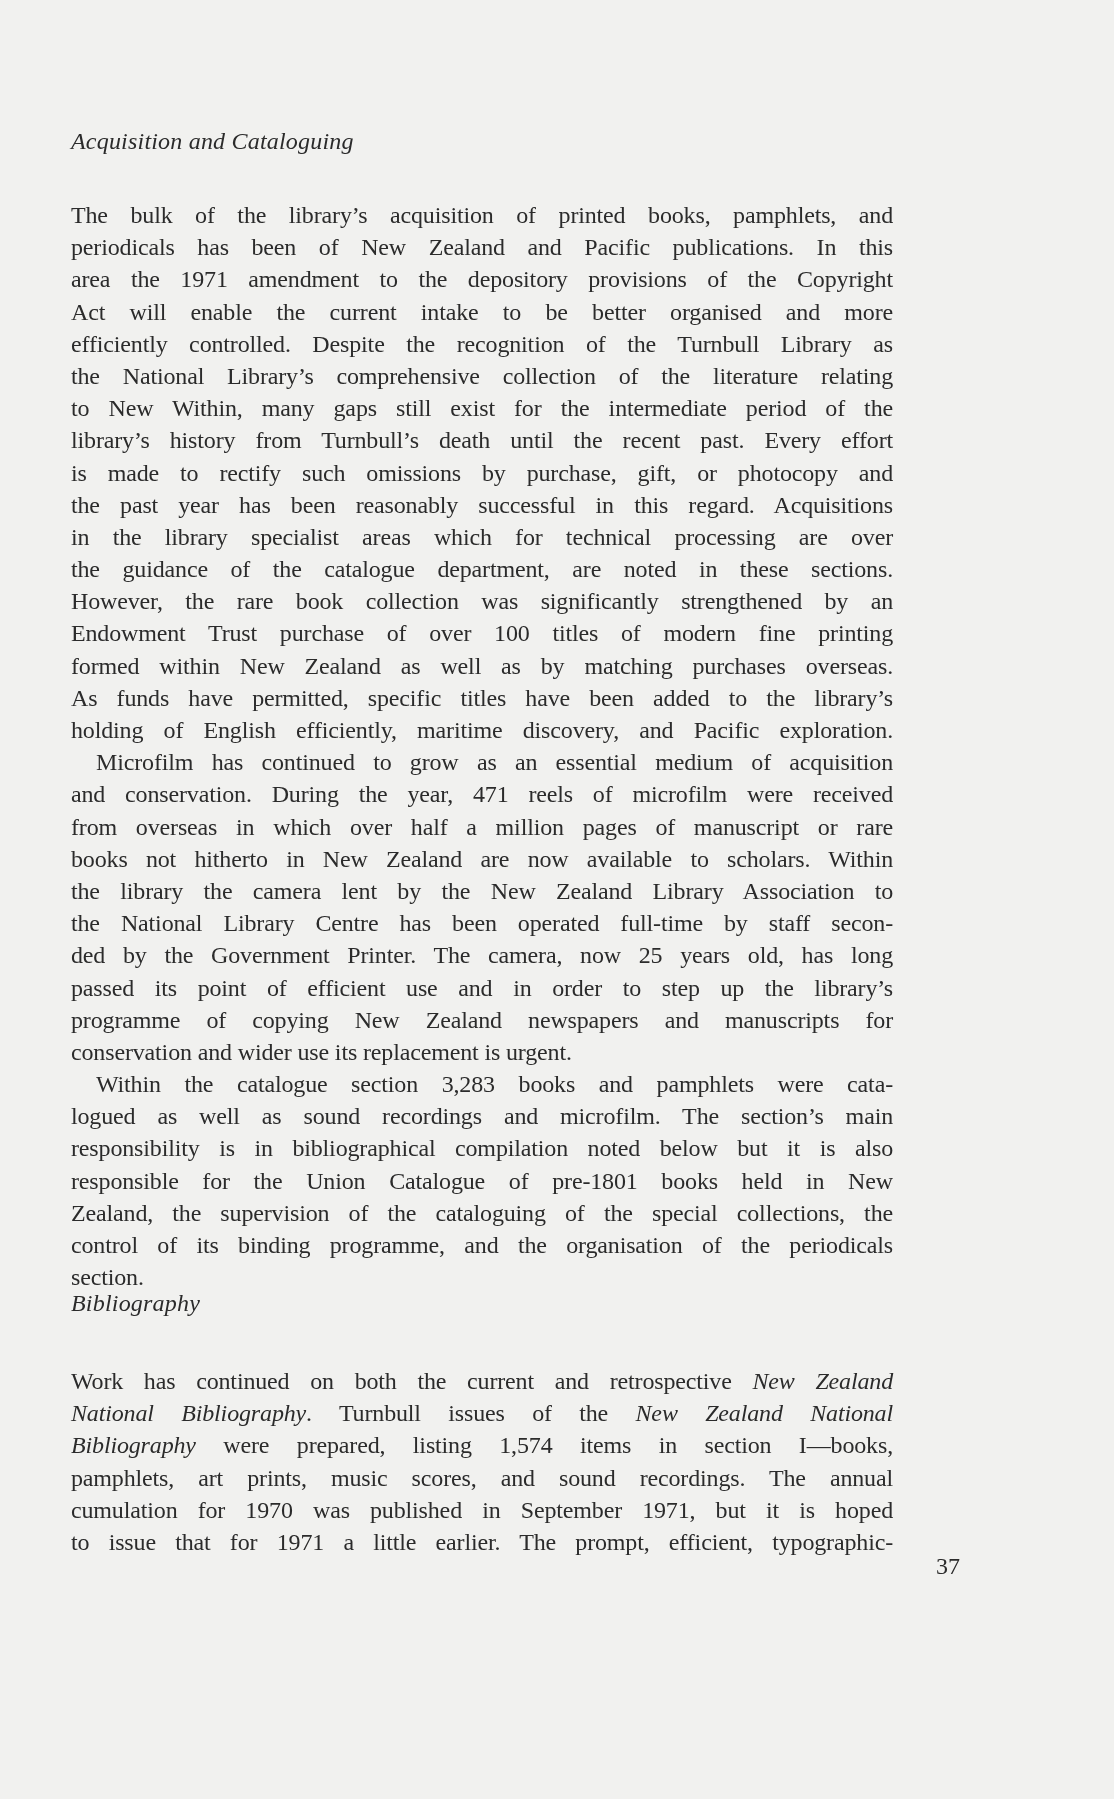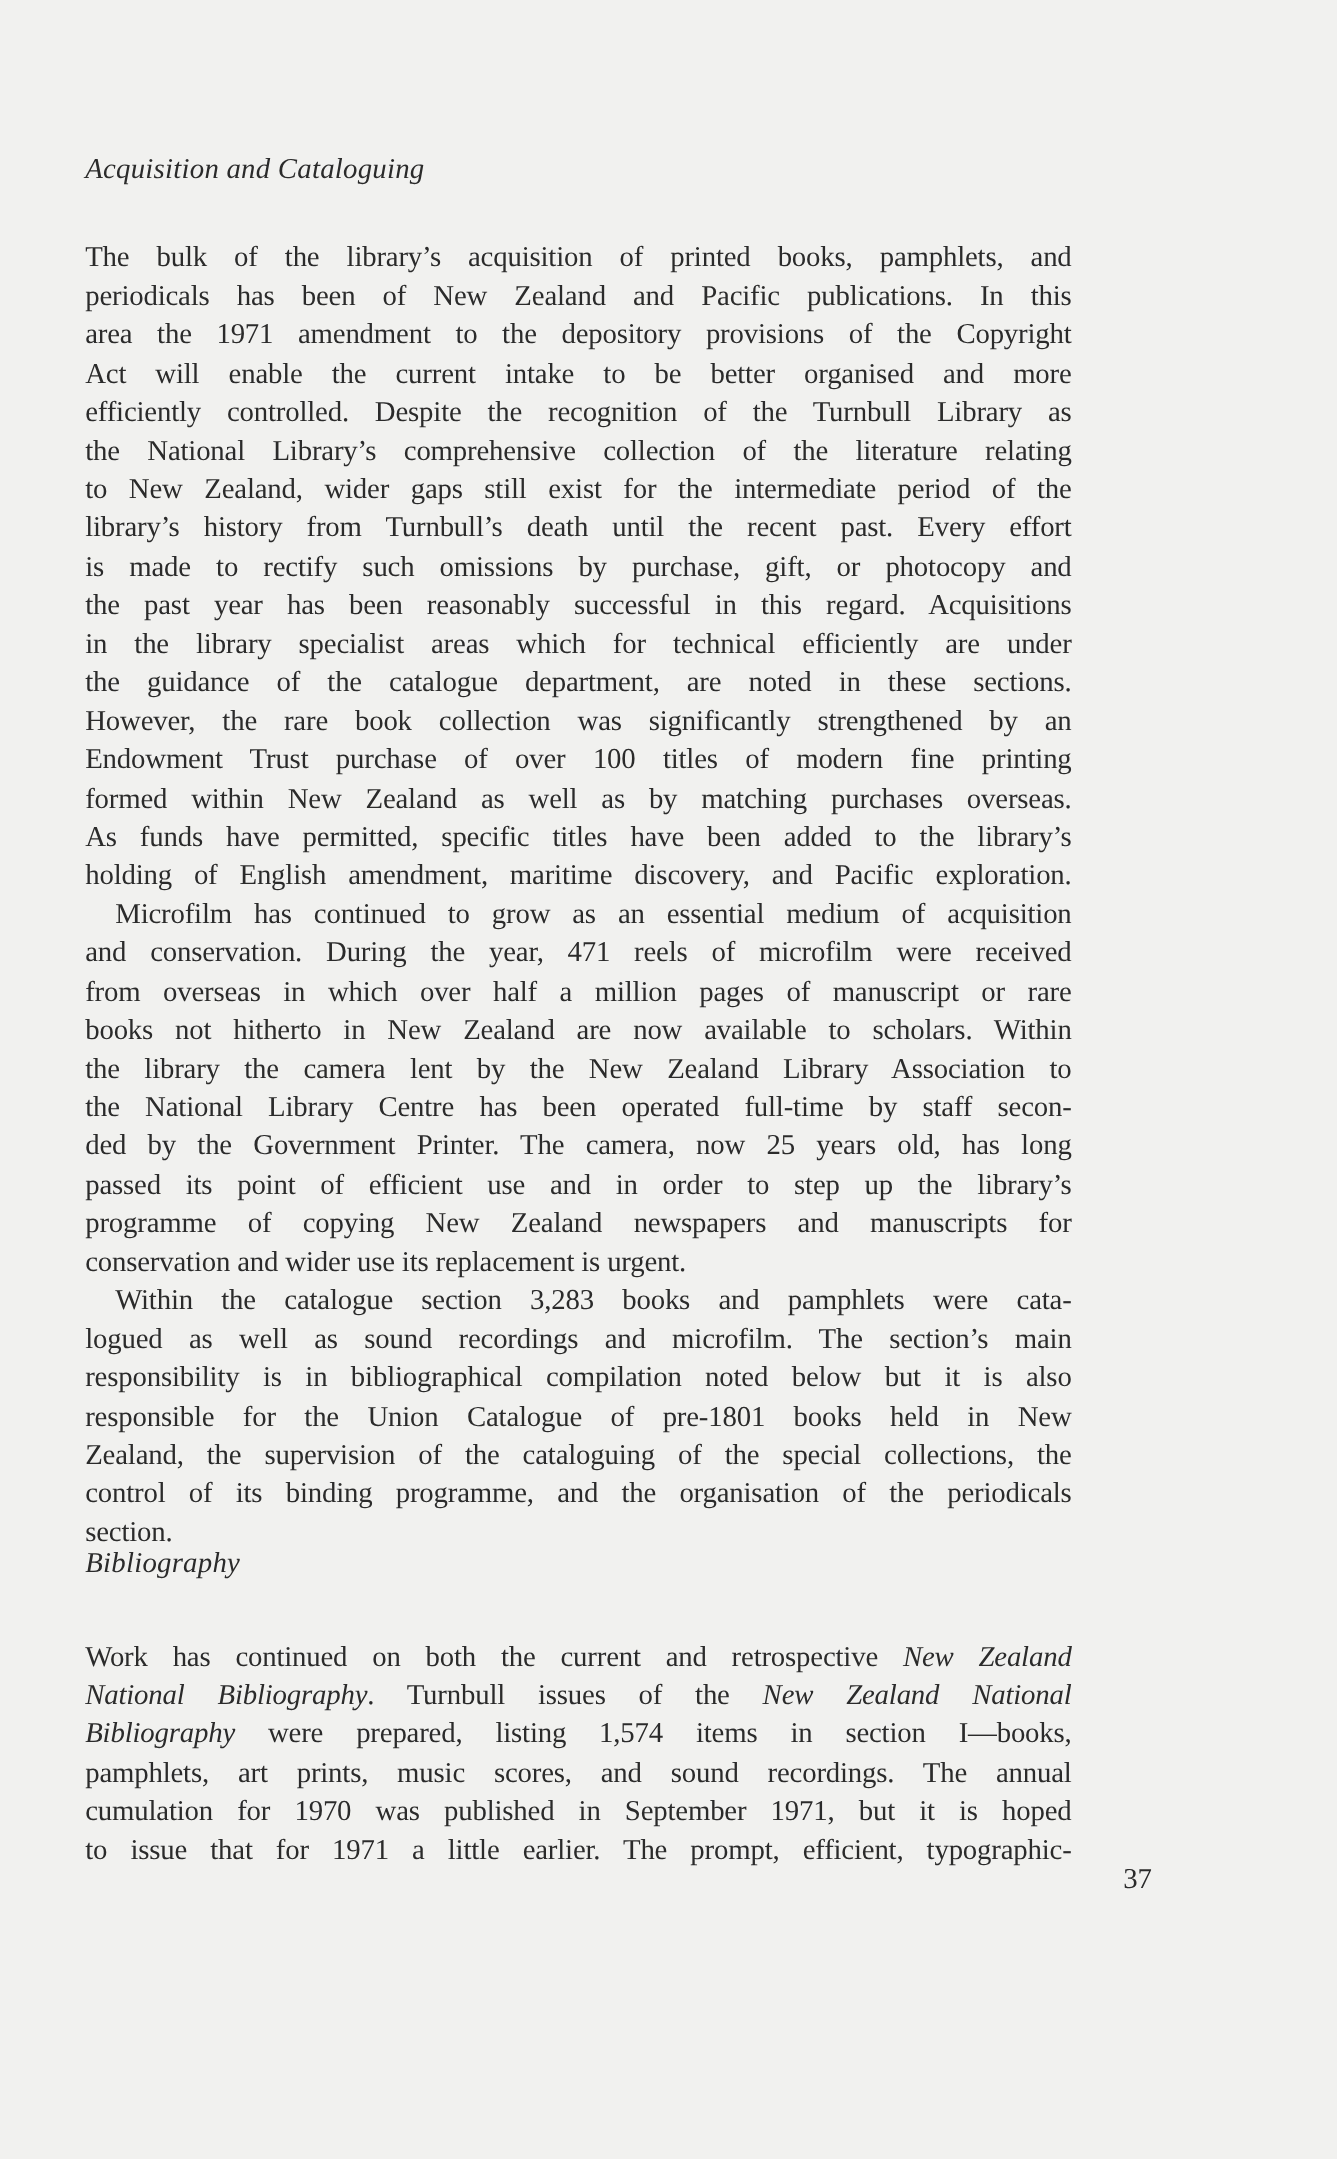--- a/index.html
+++ b/index.html
@@ -40,31 +40,31 @@
   <div class="heading" style="top:113px;">Acquisition and Cataloguing</div>
 
   <div class="col" style="top:147px;">
     <div>
       <span class="line">The bulk of the library’s acquisition of printed books, pamphlets, and</span>
       <span class="line">periodicals has been of New Zealand and Pacific publications. In this</span>
       <span class="line">area the 1971 amendment to the depository provisions of the Copyright</span>
       <span class="line">Act will enable the current intake to be better organised and more</span>
       <span class="line">efficiently controlled. Despite the recognition of the Turnbull Library as</span>
       <span class="line">the National Library’s comprehensive collection of the literature relating</span>
-      <span class="line">to New Zealand, wider gaps still exist for the intermediate period of the</span>
+      <span class="line">to New Within, many gaps still exist for the intermediate period of the</span>
       <span class="line">library’s history from Turnbull’s death until the recent past. Every effort</span>
       <span class="line">is made to rectify such omissions by purchase, gift, or photocopy and</span>
       <span class="line">the past year has been reasonably successful in this regard. Acquisitions</span>
-      <span class="line">in the library specialist areas which for technical efficiently are under</span>
+      <span class="line">in the library specialist areas which for technical processing are over</span>
       <span class="line">the guidance of the catalogue department, are noted in these sections.</span>
       <span class="line">However, the rare book collection was significantly strengthened by an</span>
       <span class="line">Endowment Trust purchase of over 100 titles of modern fine printing</span>
       <span class="line">formed within New Zealand as well as by matching purchases overseas.</span>
       <span class="line">As funds have permitted, specific titles have been added to the library’s</span>
-      <span class="line">holding of English amendment, maritime discovery, and Pacific exploration.</span>
+      <span class="line">holding of English efficiently, maritime discovery, and Pacific exploration.</span>
     </div>
     <div>
       <span class="line indent">Microfilm has continued to grow as an essential medium of acquisition</span>
       <span class="line">and conservation. During the year, 471 reels of microfilm were received</span>
       <span class="line">from overseas in which over half a million pages of manuscript or rare</span>
       <span class="line">books not hitherto in New Zealand are now available to scholars. Within</span>
       <span class="line">the library the camera lent by the New Zealand Library Association to</span>
       <span class="line">the National Library Centre has been operated full-time by staff secon-</span>
       <span class="line">ded by the Government Printer. The camera, now 25 years old, has long</span>
       <span class="line">passed its point of efficient use and in order to step up the library’s</span>

